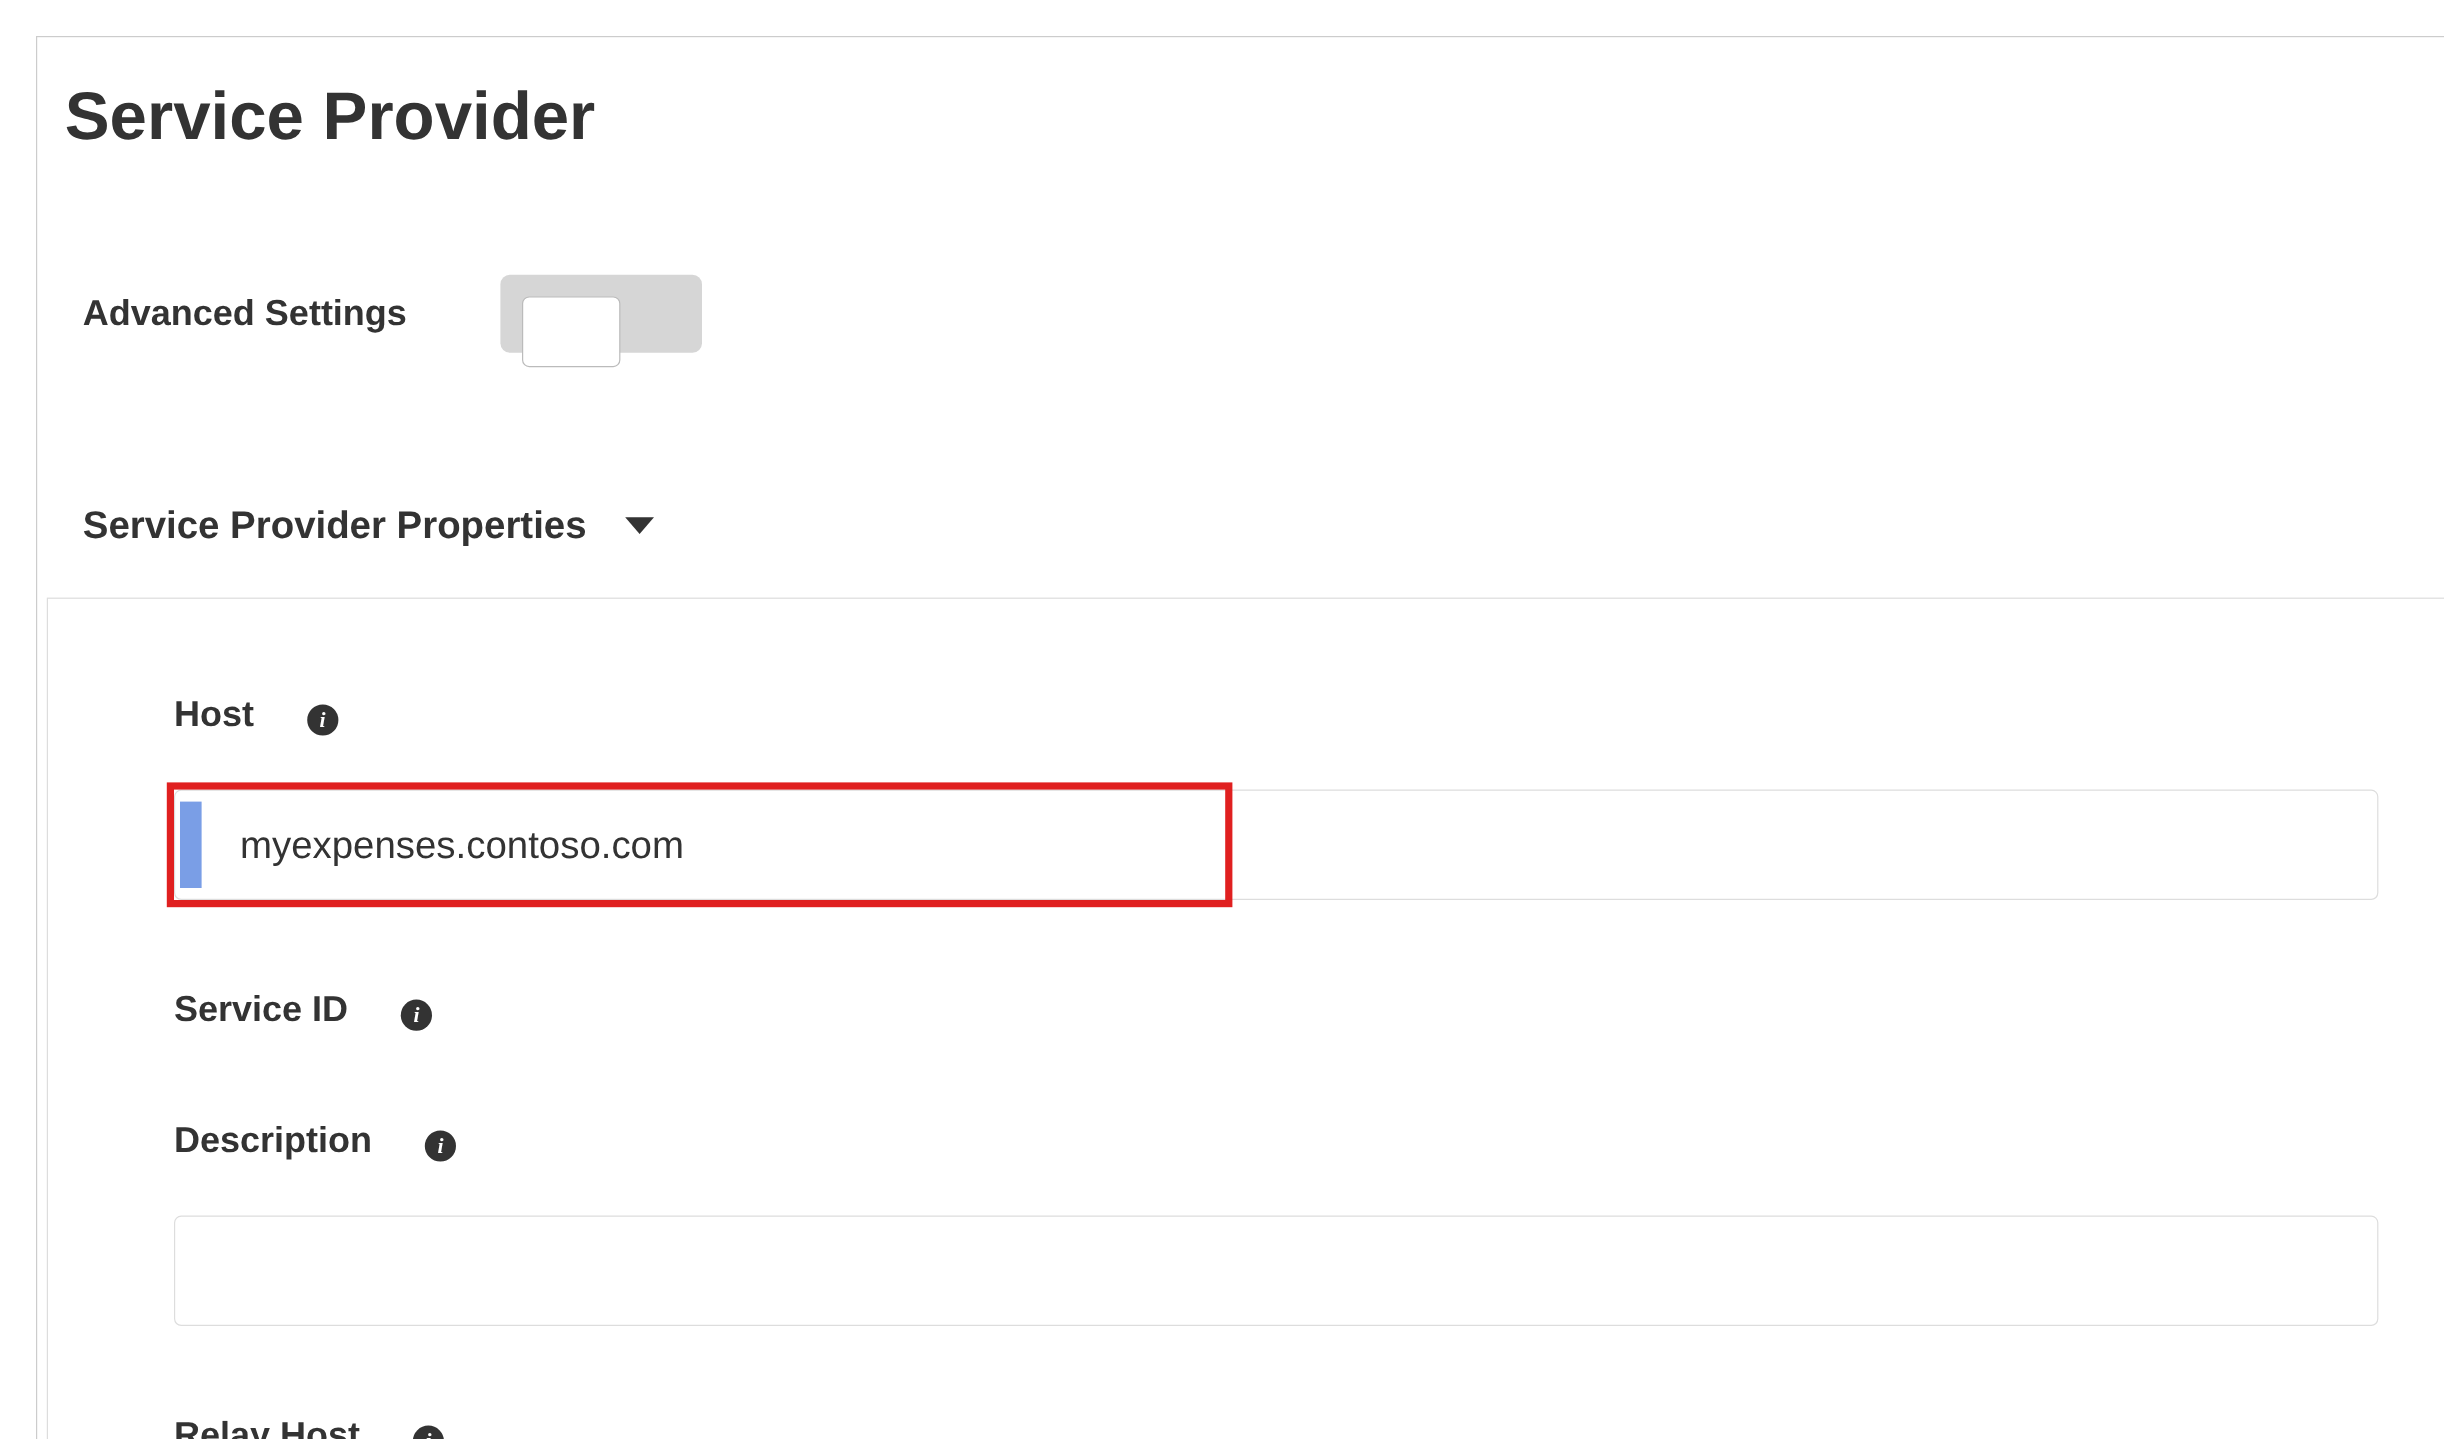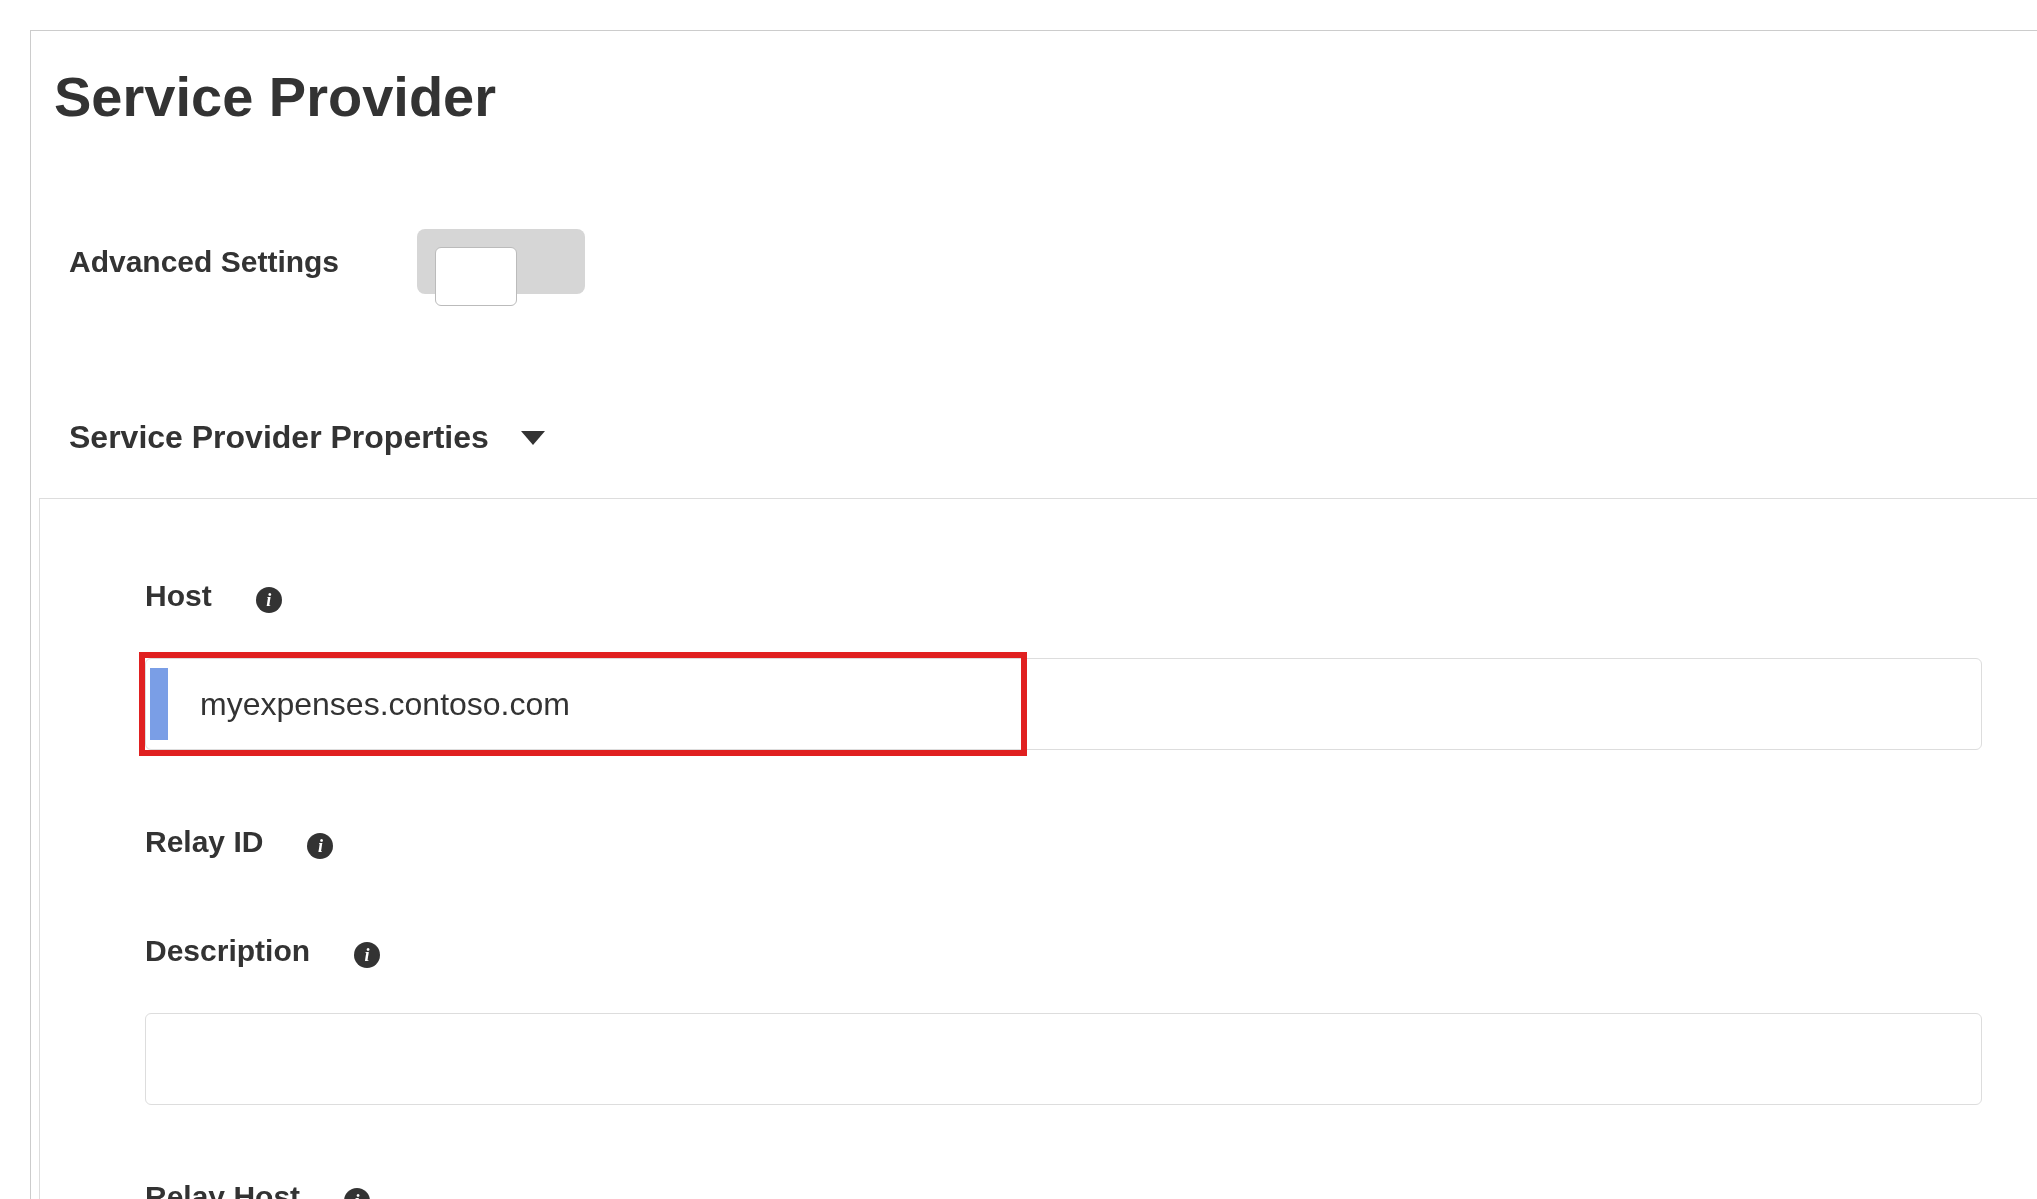--- a/index.html
+++ b/index.html
@@ -164,21 +164,21 @@
     </div>
     <div class="input-wrap">
       <div class="blue-bar"></div>
       <div class="red-box"></div>
       <input class="input with-bar" type="text" value="myexpenses.contoso.com" style="">
     </div>
   </div>
 
   <div class="field">
     <div class="field-label-row">
-      <span class="field-label">Relay ID</span>
+      <span class="field-label">Service ID</span>
       <span class="info-icon">i</span>
     </div>
   </div>
 
   <div class="field">
     <div class="field-label-row">
       <span class="field-label">Description</span>
       <span class="info-icon">i</span>
     </div>
     <div class="input-wrap">

